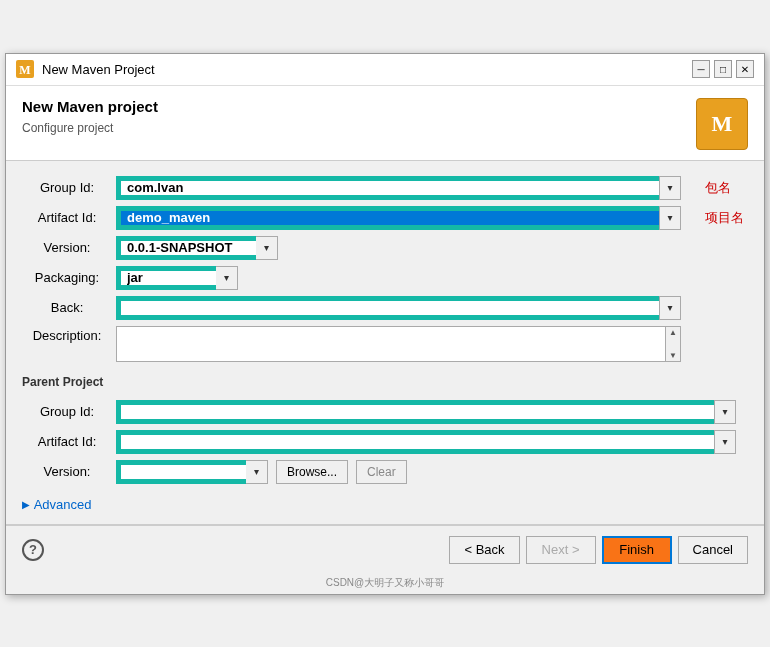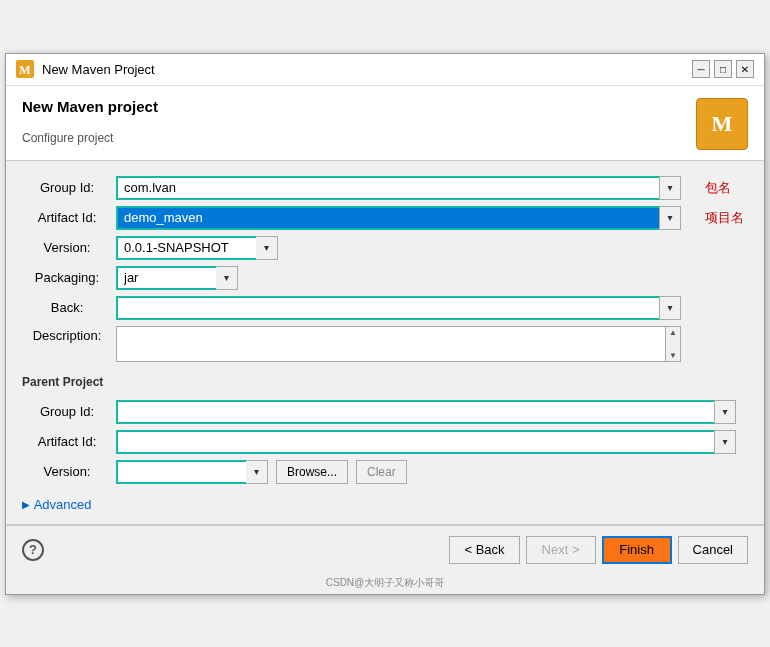--- a/index.html
+++ b/index.html
@@ -65,21 +65,21 @@
     }
     .header-text-block {}
     .header-title {
       font-size: 15px;
       font-weight: bold;
       color: #000;
     }
     .header-subtitle {
       font-size: 12px;
       color: #555;
-      margin-top: 16px;
+      margin-top: 6px;
     }
     .maven-icon {
       width: 52px;
       height: 52px;
       background: #e8a020;
       border-radius: 4px;
       display: flex;
       align-items: center;
       justify-content: center;
       font-size: 22px;
@@ -111,25 +111,26 @@
       color: #000;
       font-size: 13px;
       white-space: nowrap;
       padding-right: 8px;
       min-width: 90px;
       text-align: center;
       font-weight: normal;
     }
     .form-input {
       width: 100%;
-      border: 2px solid #14b8a6;
+      border: 5px solid #14b8a6;
       padding: 3px 6px;
       font-size: 13px;
       background: #fff;
       height: 24px;
+      font-weight: bold;
     }
     .dropdown-arrow {
       width: 22px;
       height: 24px;
       border: 1px solid #aaa;
       background: #f0f0f0;
       display: flex;
       align-items: center;
       justify-content: center;
       cursor: pointer;

